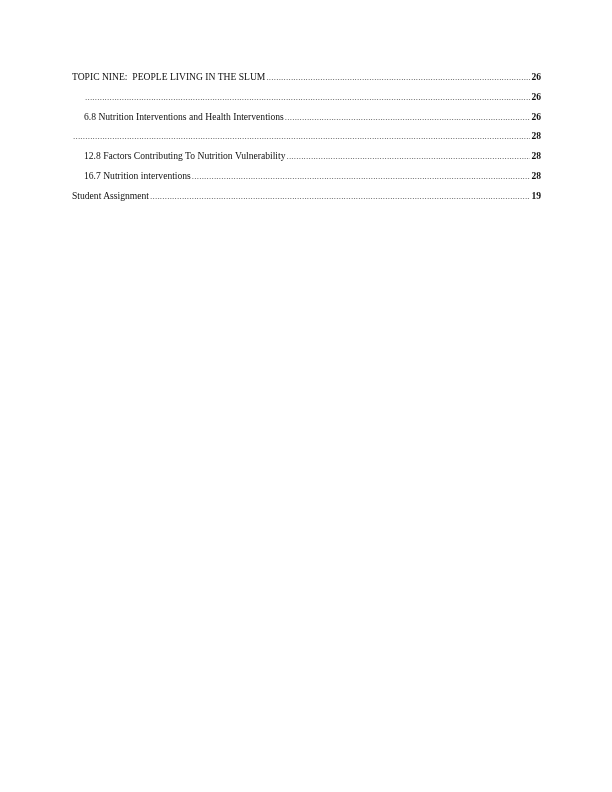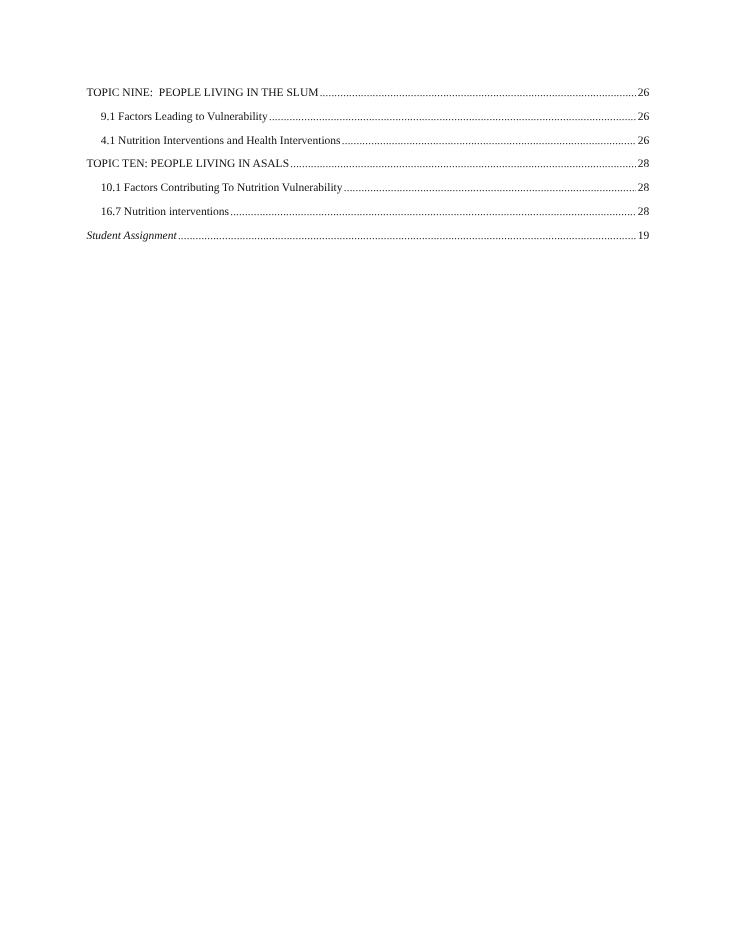--- a/index.html
+++ b/index.html
@@ -10,58 +10,56 @@
       color: #111111;
     }
     .toc {
       position: absolute; left: 72px; top: 70px; width: 469px;
     }
     .toc-row {
       display: flex; align-items: baseline;
       height: 19.8px; font-size: 9.6px; line-height: 14px;
     }
     .toc-row.level-2 { padding-left: 12px; }
-    .toc-row.italic .toc-title { font-style: italic; }
+    .toc-row.italic .toc-title { }
     .toc-title { white-space: pre; flex: 0 0 auto; text-align: right; }
     .toc-leader {
       flex: 1 1 auto; overflow: hidden; white-space: nowrap;
       margin: 0 1px; color: #333;
       font-size: 9px; letter-spacing: 0.2px;
     }
     .toc-leader::before {
       content: "..................................................................................................................................................................................................................................................";
     }
-    .toc-page { flex: 0 0 auto; text-align: right; }
+    .toc-page { flex: 0 0 auto; text-align: right; font-weight: bold; }
   </style>
 </head>
 <body>
 
 <div class="toc">
   <div class="toc-row level-1">
     <span class="toc-title">TOPIC NINE:  PEOPLE LIVING IN THE SLUM</span>
     <span class="toc-leader"></span>
     <span class="toc-page">26</span>
   </div>
   <div class="toc-row level-2">
-    <span class="toc-title">9.1 Factors Leading to Vulnerability</span>
     <span class="toc-leader"></span>
     <span class="toc-page">26</span>
   </div>
   <div class="toc-row level-2">
-    <span class="toc-title">4.1 Nutrition Interventions and Health Interventions</span>
+    <span class="toc-title">6.8 Nutrition Interventions and Health Interventions</span>
     <span class="toc-leader"></span>
     <span class="toc-page">26</span>
   </div>
   <div class="toc-row level-1">
-    <span class="toc-title">TOPIC TEN: PEOPLE LIVING IN ASALS</span>
     <span class="toc-leader"></span>
     <span class="toc-page">28</span>
   </div>
   <div class="toc-row level-2">
-    <span class="toc-title">10.1 Factors Contributing To Nutrition Vulnerability</span>
+    <span class="toc-title">12.8 Factors Contributing To Nutrition Vulnerability</span>
     <span class="toc-leader"></span>
     <span class="toc-page">28</span>
   </div>
   <div class="toc-row level-2">
     <span class="toc-title">16.7 Nutrition interventions</span>
     <span class="toc-leader"></span>
     <span class="toc-page">28</span>
   </div>
   <div class="toc-row level-1 italic">
     <span class="toc-title">Student Assignment</span>

